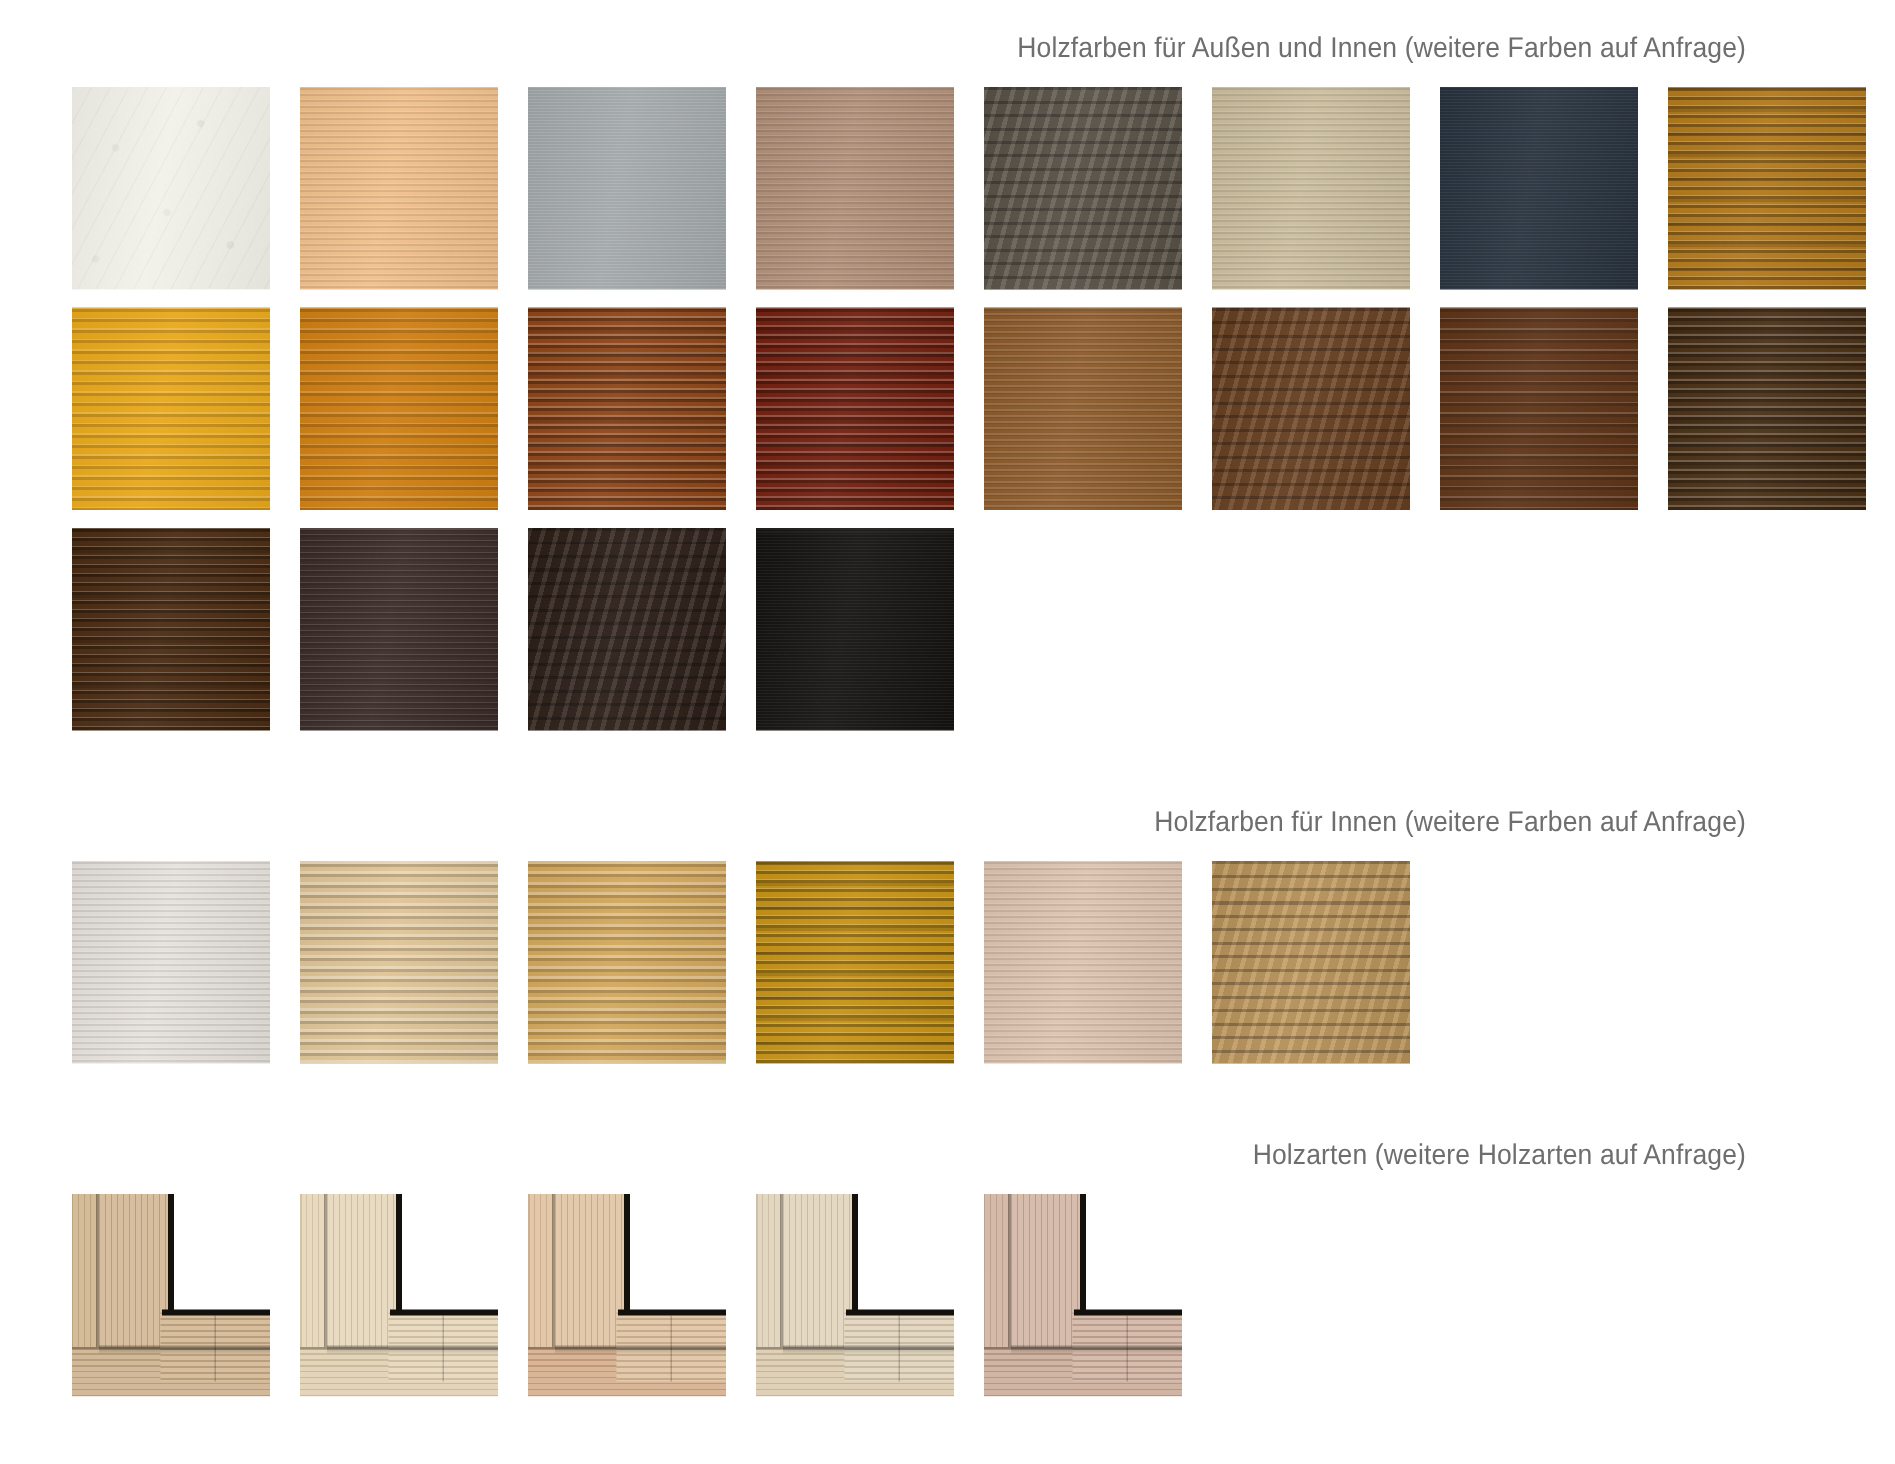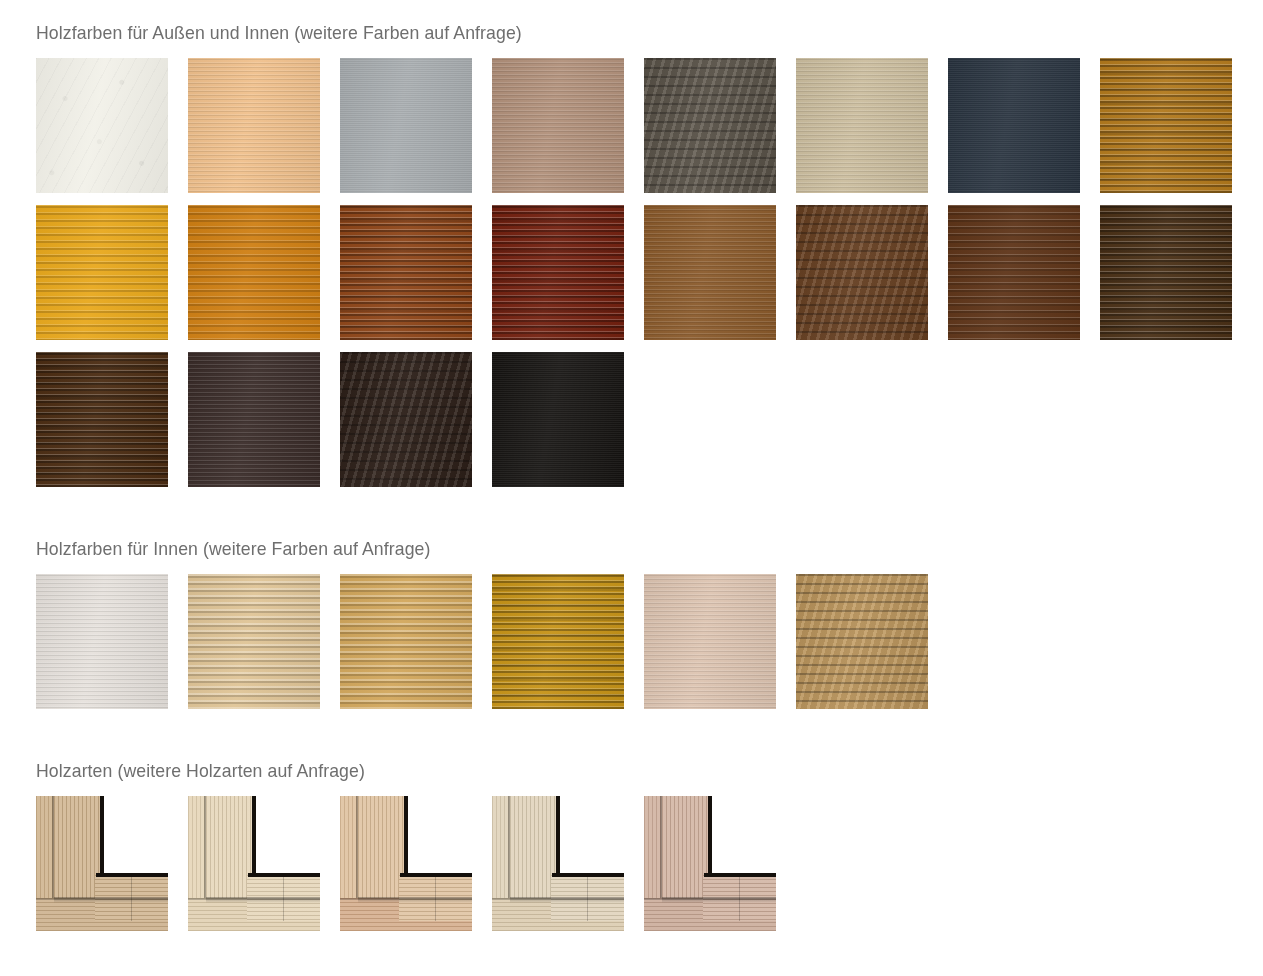--- a/index.html
+++ b/index.html
@@ -16,21 +16,21 @@
     font-family:"Liberation Sans","DejaVu Sans",sans-serif;
     font-size:19px;
     font-weight:400;
     color:#6e6e6e;
     letter-spacing:.1px;
     transform:scaleX(.93);
     transform-origin:left center;
     white-space:nowrap;
   }
 
-  .section{position:absolute;left:36px;}
+  .section{position:absolute;left:48px;text-align:right;}
   .grid{display:flex;flex-wrap:wrap;gap:12px 20px;width:1200px;}
 
   .swatch{
     width:132px;height:135px;
     position:relative;
     overflow:hidden;
     background-repeat:no-repeat;
     flex:0 0 auto;
   }
   .swatch .grain{position:absolute;inset:0;}

